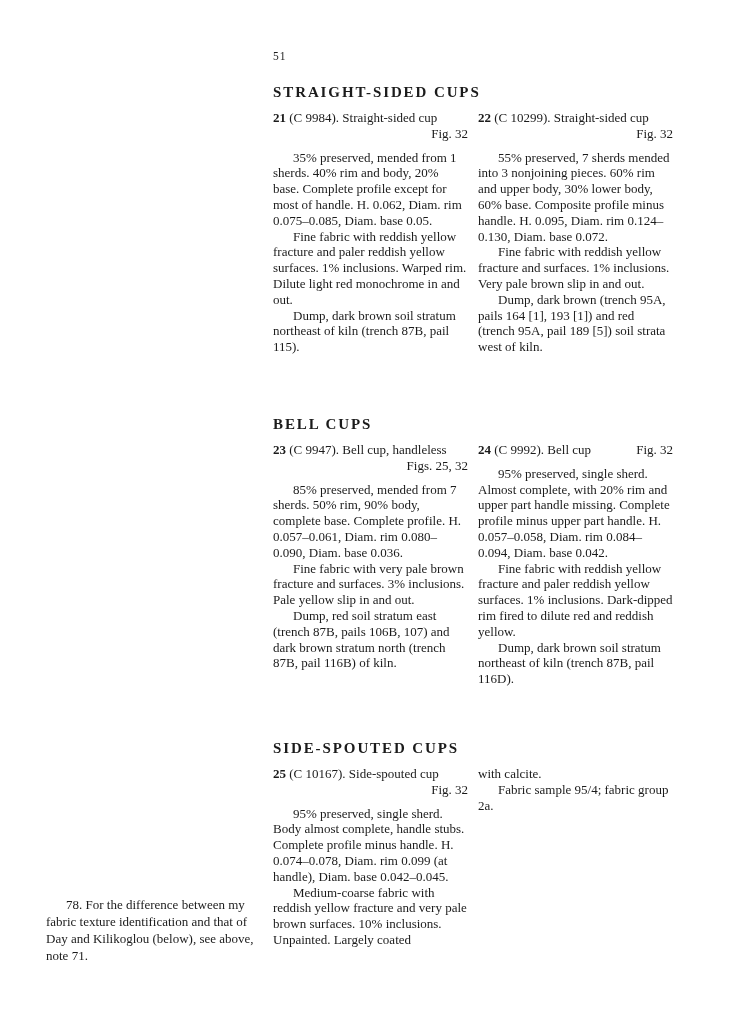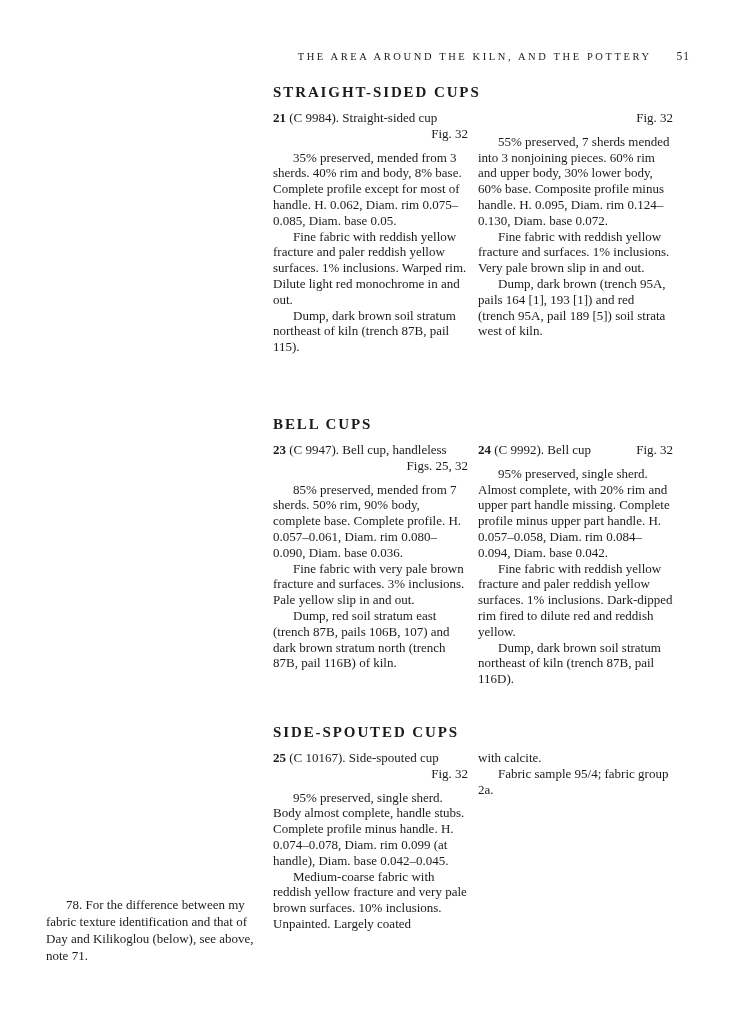--- a/index.html
+++ b/index.html
@@ -48,39 +48,39 @@
     font-size: 13px; line-height: 17px;
     text-indent: 20px;
   }
 </style>
 </head>
 <body>
 
 <div class="page">
 
   <div class="running-head">
-    <span class="head-text">THE AREA AROUND THE KILN, AND THE POTTERY</span>
     <span class="page-number">51</span>
   </div>
 
   <div class="section" style="top:84px;">
     <div class="section-heading">STRAIGHT-SIDED CUPS</div>
     <div class="columns">
 
       <div class="col">
         <div class="entry-title"><b class="entry-number">21</b><span> (C 9984). Straight-sided cup</span></div>
         <div class="fig-line">Fig. 32</div>
         <div class="entry-body">
-          <p>35% preserved, mended from 3 sherds. 40% rim and body, 8% base. Complete profile except for most of handle. H. 0.062, Diam. rim 0.075–0.085, Diam. base 0.05.</p>
+          <p>35% preserved, mended from 1 sherds. 40% rim and body, 20% base. Complete profile except for most of handle. H. 0.062, Diam. rim 0.075–0.085, Diam. base 0.05.</p>
           <p>Fine fabric with reddish yellow fracture and paler reddish yellow surfaces. 1% inclusions. Warped rim. Dilute light red monochrome in and out.</p>
           <p>Dump, dark brown soil stratum northeast of kiln (trench 87B, pail 115).</p>
         </div>
       </div>
 
       <div class="col">
+        <div class="entry-title"><b class="entry-number">22</b><span> (C 10299). Straight-sided cup</span></div>
         <div class="fig-line">Fig. 32</div>
         <div class="entry-body">
           <p>55% preserved, 7 sherds mended into 3 nonjoining pieces. 60% rim and upper body, 30% lower body, 60% base. Composite profile minus handle. H. 0.095, Diam. rim 0.124–0.130, Diam. base 0.072.</p>
           <p>Fine fabric with reddish yellow fracture and surfaces. 1% inclusions. Very pale brown slip in and out.</p>
           <p>Dump, dark brown (trench 95A, pails 164 [1], 193 [1]) and red (trench 95A, pail 189 [5]) soil strata west of kiln.</p>
         </div>
       </div>
 
     </div>
   </div>
@@ -107,21 +107,21 @@
         <div class="entry-body">
           <p>95% preserved, single sherd. Almost complete, with 20% rim and upper part handle missing. Complete profile minus upper part handle. H. 0.057–0.058, Diam. rim 0.084–0.094, Diam. base 0.042.</p>
           <p>Fine fabric with reddish yellow fracture and paler reddish yellow surfaces. 1% inclusions. Dark-dipped rim fired to dilute red and reddish yellow.</p>
           <p>Dump, dark brown soil stratum northeast of kiln (trench 87B, pail 116D).</p>
         </div>
       </div>
 
     </div>
   </div>
 
-  <div class="section" style="top:724px;">
+  <div class="section" style="top:740px;">
     <div class="section-heading">SIDE-SPOUTED CUPS</div>
     <div class="columns">
 
       <div class="col">
         <div class="entry-title"><b class="entry-number">25</b><span> (C 10167). Side-spouted cup</span></div>
         <div class="fig-line">Fig. 32</div>
         <div class="entry-body">
           <p>95% preserved, single sherd. Body almost complete, handle stubs. Complete profile minus handle. H. 0.074–0.078, Diam. rim 0.099 (at handle), Diam. base 0.042–0.045.</p>
           <p>Medium-coarse fabric with reddish yellow fracture and very pale brown surfaces. 10% inclusions. Unpainted. Largely coated</p>
         </div>

